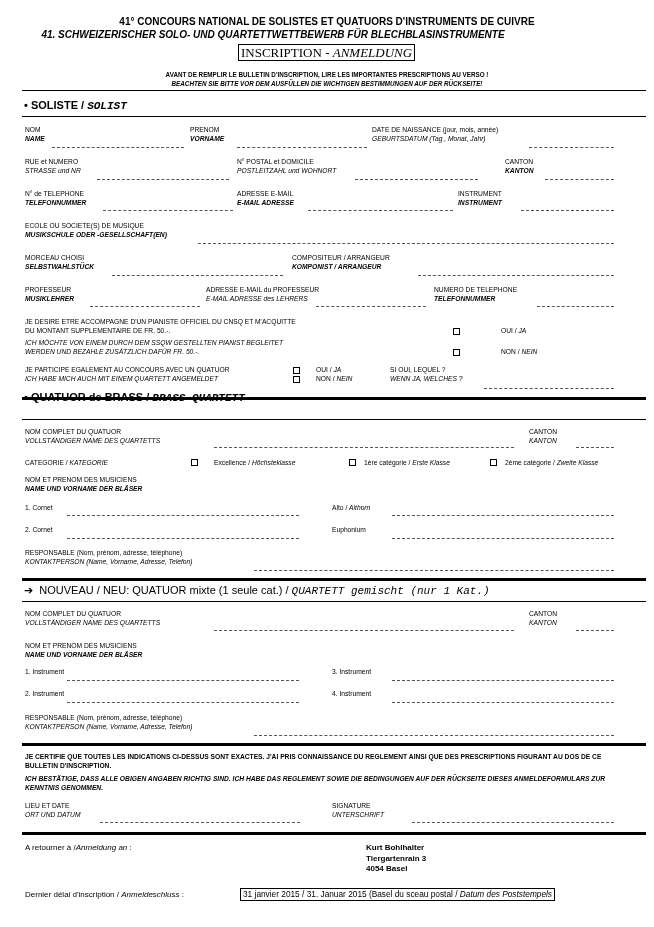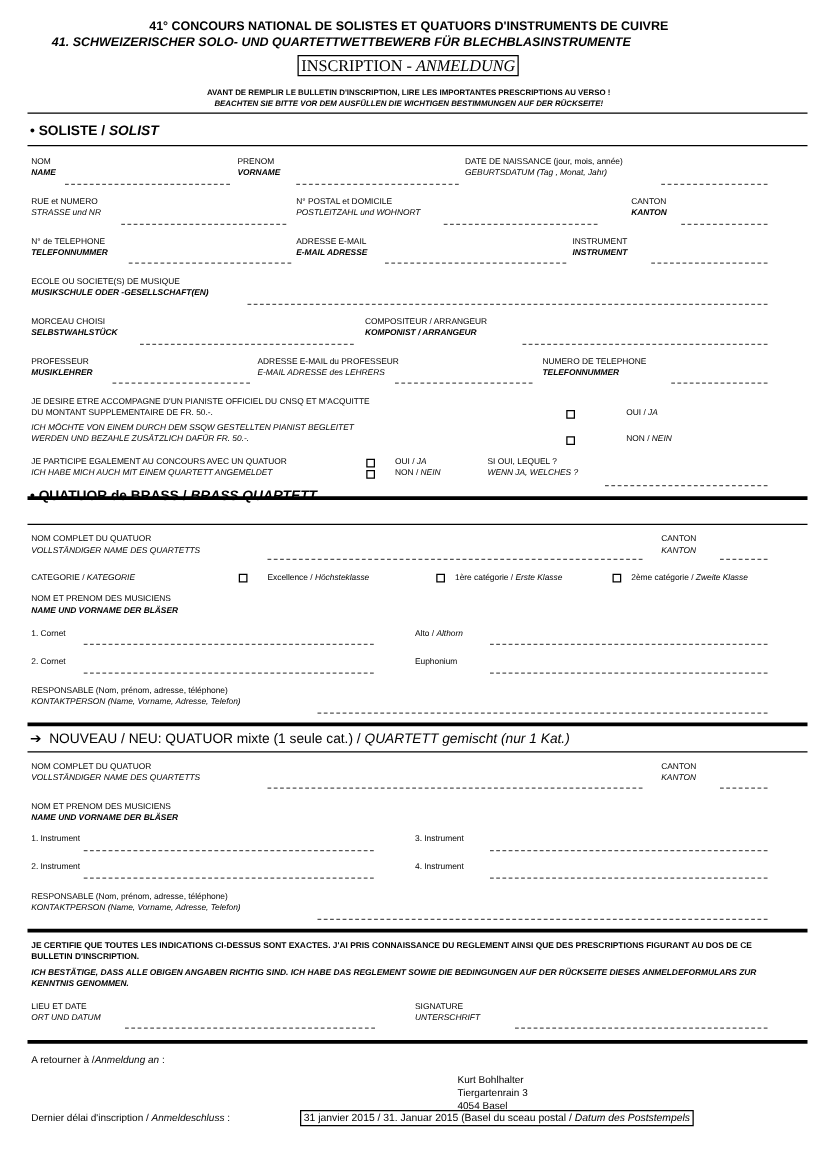--- a/index.html
+++ b/index.html
@@ -6,37 +6,37 @@
   body { width: 654px; height: 927px; position: relative; overflow: hidden;
          font-family: "Liberation Sans", sans-serif; color: #000; }
   .abs { position: absolute; white-space: nowrap; }
   .t1 { font-size: 10px; font-weight: bold; }
   .t1i { font-size: 10px; font-weight: bold; font-style: italic; }
   .ins { font-family: "Liberation Serif", serif; font-size: 13px; border: 1px solid #000; padding: 0 2px; line-height: 15px; }
   .ins i { font-style: italic; }
   .warn { font-size: 6.3px; font-weight: bold; }
   .warni { font-size: 6.3px; font-weight: bold; font-style: italic; }
   .sec { font-size: 11px; font-weight: bold; }
-  .sec i { font-style: italic; }
+  .sec i { font-style: italic; font-family: Liberation Mono, monospace; }
   .lbl { font-size: 6.7px; line-height: 8.5px; }
   .lbl .fr { display: block; }
   .lbl .de { display: block; font-style: italic; font-weight: bold; }
   .lbl.norm .de { font-weight: normal; }
   .line { position: absolute; border-top: 1px dashed #555; height: 0; }
   .rule { position: absolute; left: 22px; width: 624px; background: #000; }
   .rule.thick { height: 3px; }
   .rule.thin { height: 1px; }
   .cb { position: absolute; width: 5px; height: 5px; border: 1px solid #000; }
   .opt { font-size: 6.7px; }
   .opt i { font-style: italic; }
   .cert { font-size: 6.7px; font-weight: bold; line-height: 9px; white-space: normal; width: 600px; }
   .cert.it { font-style: italic; }
   .foot { font-size: 8px; }
   .foot i { font-style: italic; }
-  .addr { font-size: 8px; font-weight: normal; line-height: 10.5px; margin-top: 16px; }
+  .addr { font-size: 8px; font-weight: bold; line-height: 10.5px; }
   .deadline { font-size: 8.3px; border: 1px solid #000; padding: 0 2px; line-height: 11px; }
   .deadline b { font-weight: normal; }
   .deadline i { font-style: italic; }
 </style>
 </head>
 <body>
 
 <div class="abs t1" style="left:0;width:654px;text-align:center;top:16px;">41° CONCOURS NATIONAL DE SOLISTES ET QUATUORS D'INSTRUMENTS DE CUIVRE</div>
 <div class="abs t1i" style="left:0;width:546px;text-align:center;top:29px;">41. SCHWEIZERISCHER SOLO- UND QUARTETTWETTBEWERB FÜR BLECHBLASINSTRUMENTE</div>
 <div class="abs ins" style="left:238px;top:44px;"><span>INSCRIPTION - </span><i>ANMELDUNG</i></div>

